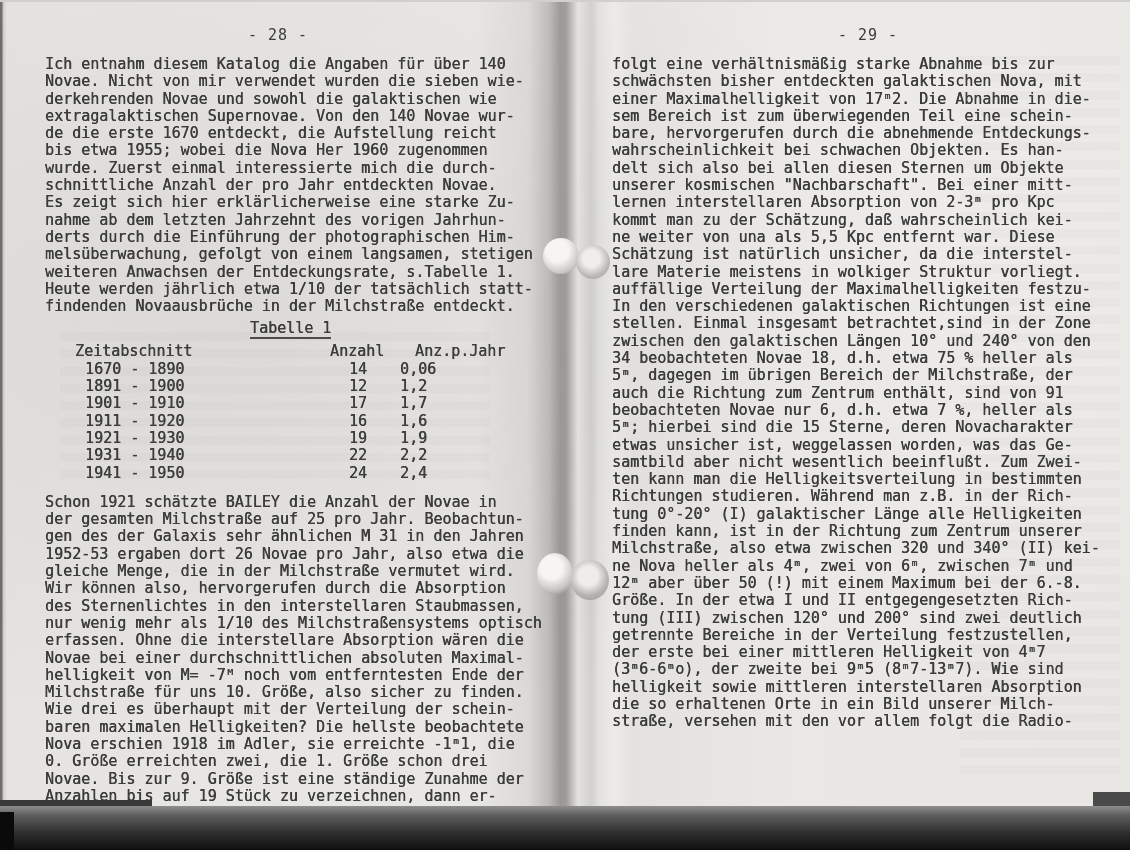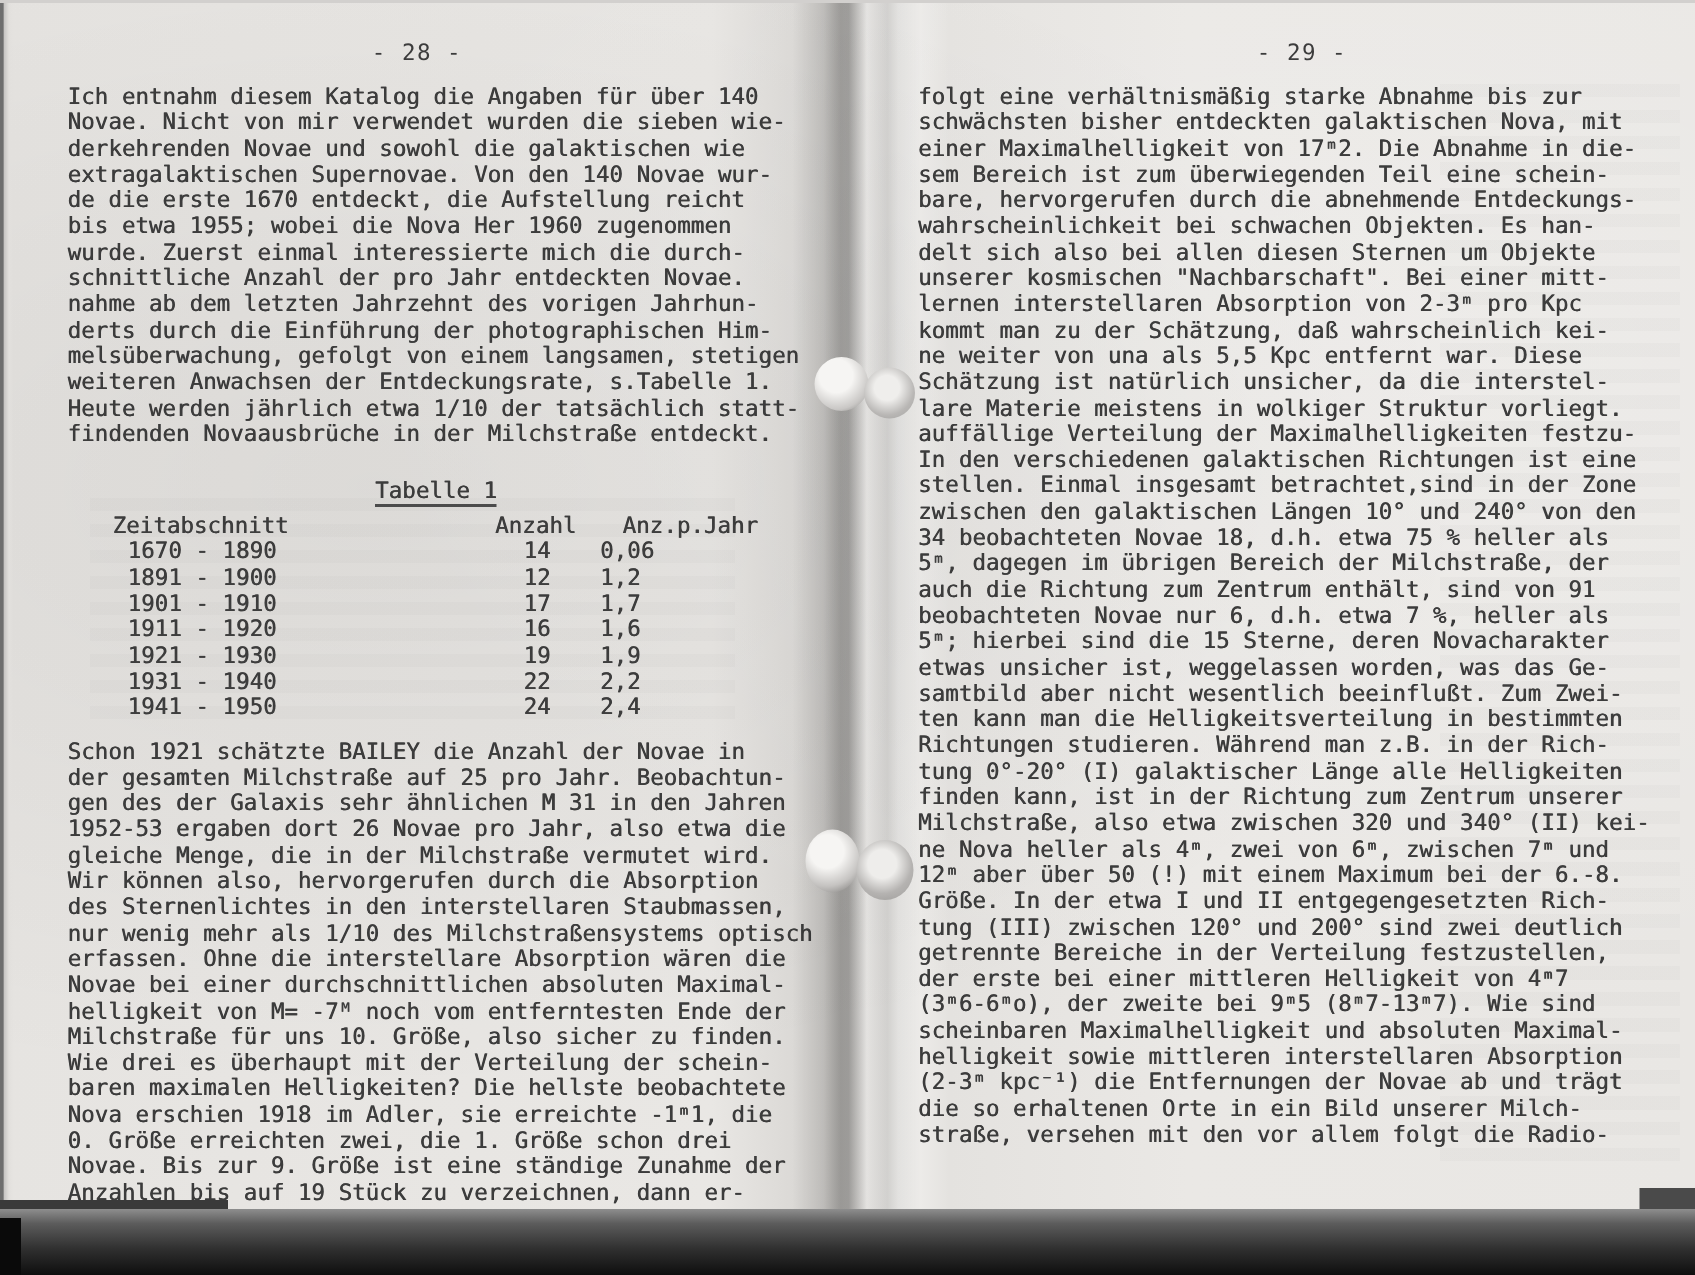--- a/index.html
+++ b/index.html
@@ -16,21 +16,21 @@
   .page{position:absolute;top:0;height:806px;}
   .page-left{left:8px;width:545px;}
   .page-right{left:598px;width:532px;}
   .page-num{position:absolute;top:24px;left:30px;width:480px;text-align:center;
             font-size:15px;color:#3c3c3c;letter-spacing:1px;}
   .content{position:absolute;top:54px;}
   .page-left .content{left:37px;width:505px;}
   .page-right .content{left:14px;width:510px;}
   .tline{height:17.3px;line-height:17.3px;font-size:15px;color:#3c3c3c;
          white-space:pre;text-shadow:0.35px 0 0 #3c3c3c;}
-  .table-block{margin-top:19px;}
+  .table-block{margin-top:3px;}
   .table-title{display:inline-block;margin-left:205px;font-size:15px;color:#3c3c3c;
                text-shadow:0.35px 0 0 #3c3c3c;border-bottom:2px solid #4a4a4a;
                padding-bottom:1px;line-height:16px;}
   .table-header{display:grid;grid-template-columns:255px 85px auto;padding-left:30px;
                 margin-top:4px;height:17.3px;}
   .table-header span,.table-row span{font-size:15px;color:#3c3c3c;line-height:17.3px;
                 text-shadow:0.35px 0 0 #3c3c3c;white-space:pre;}
   .table-row{display:grid;grid-template-columns:262px 20px 1fr;padding-left:40px;height:17.3px;}
   .cell-count{text-align:right;}
   .cell-py{padding-left:33px;}
@@ -67,20 +67,21 @@
       <div class="content">
         <div>
             <div class="tline">Ich entnahm diesem Katalog die Angaben für über 140</div>
             <div class="tline">Novae. Nicht von mir verwendet wurden die sieben wie-</div>
             <div class="tline">derkehrenden Novae und sowohl die galaktischen wie</div>
             <div class="tline">extragalaktischen Supernovae. Von den 140 Novae wur-</div>
             <div class="tline">de die erste 1670 entdeckt, die Aufstellung reicht</div>
             <div class="tline">bis etwa 1955; wobei die Nova Her 1960 zugenommen</div>
             <div class="tline">wurde. Zuerst einmal interessierte mich die durch-</div>
             <div class="tline">schnittliche Anzahl der pro Jahr entdeckten Novae.</div>
+            <div class="tline">Es zeigt sich hier erklärlicherweise eine starke Zu-</div>
             <div class="tline">nahme ab dem letzten Jahrzehnt des vorigen Jahrhun-</div>
             <div class="tline">derts durch die Einführung der photographischen Him-</div>
             <div class="tline">melsüberwachung, gefolgt von einem langsamen, stetigen</div>
             <div class="tline">weiteren Anwachsen der Entdeckungsrate, s.Tabelle 1.</div>
             <div class="tline">Heute werden jährlich etwa 1/10 der tatsächlich statt-</div>
             <div class="tline">findenden Novaausbrüche in der Milchstraße entdeckt.</div>
           </div>
         <div class="table-block">
           <div class="table-title">Tabelle 1</div>
           <div class="table-header">
@@ -182,23 +183,21 @@
             <div class="tline">tung 0°-20° (I) galaktischer Länge alle Helligkeiten</div>
             <div class="tline">finden kann, ist in der Richtung zum Zentrum unserer</div>
             <div class="tline">Milchstraße, also etwa zwischen 320 und 340° (II) kei-</div>
             <div class="tline">ne Nova heller als 4ᵐ, zwei von 6ᵐ, zwischen 7ᵐ und</div>
             <div class="tline">12ᵐ aber über 50 (!) mit einem Maximum bei der 6.-8.</div>
             <div class="tline">Größe. In der etwa I und II entgegengesetzten Rich-</div>
             <div class="tline">tung (III) zwischen 120° und 200° sind zwei deutlich</div>
             <div class="tline">getrennte Bereiche in der Verteilung festzustellen,</div>
             <div class="tline">der erste bei einer mittleren Helligkeit von 4ᵐ7</div>
             <div class="tline">(3ᵐ6-6ᵐo), der zweite bei 9ᵐ5 (8ᵐ7-13ᵐ7). Wie sind</div>
-            <div class="tline">scheinbaren Maximalhelligkeit und absoluten Maximal-</div>
             <div class="tline">helligkeit sowie mittleren interstellaren Absorption</div>
-            <div class="tline">(2-3ᵐ kpc⁻¹) die Entfernungen der Novae ab und trägt</div>
             <div class="tline">die so erhaltenen Orte in ein Bild unserer Milch-</div>
             <div class="tline">straße, versehen mit den vor allem folgt die Radio-</div>
           </div>
       </div>
     </div>
 
     <div class="ghost ghost-left"></div>
     <div class="ghost ghost-right"></div>
     <div class="spine-shadow"></div>
     <div class="hole hole-a1"></div>

